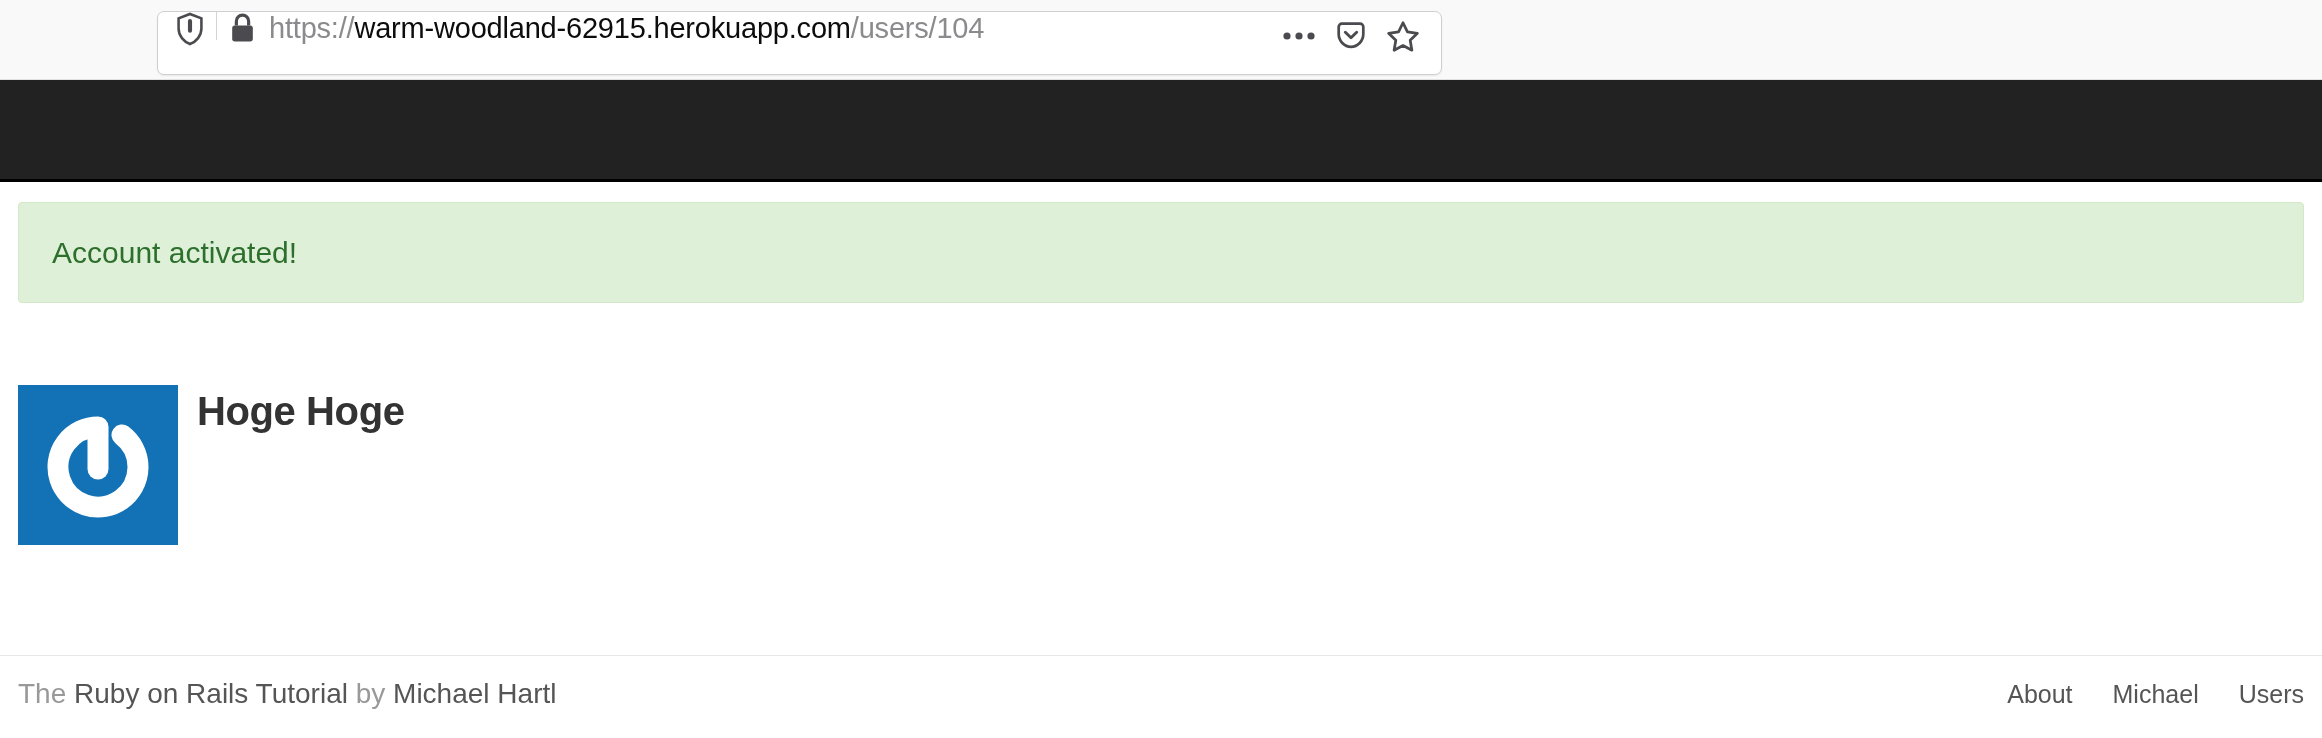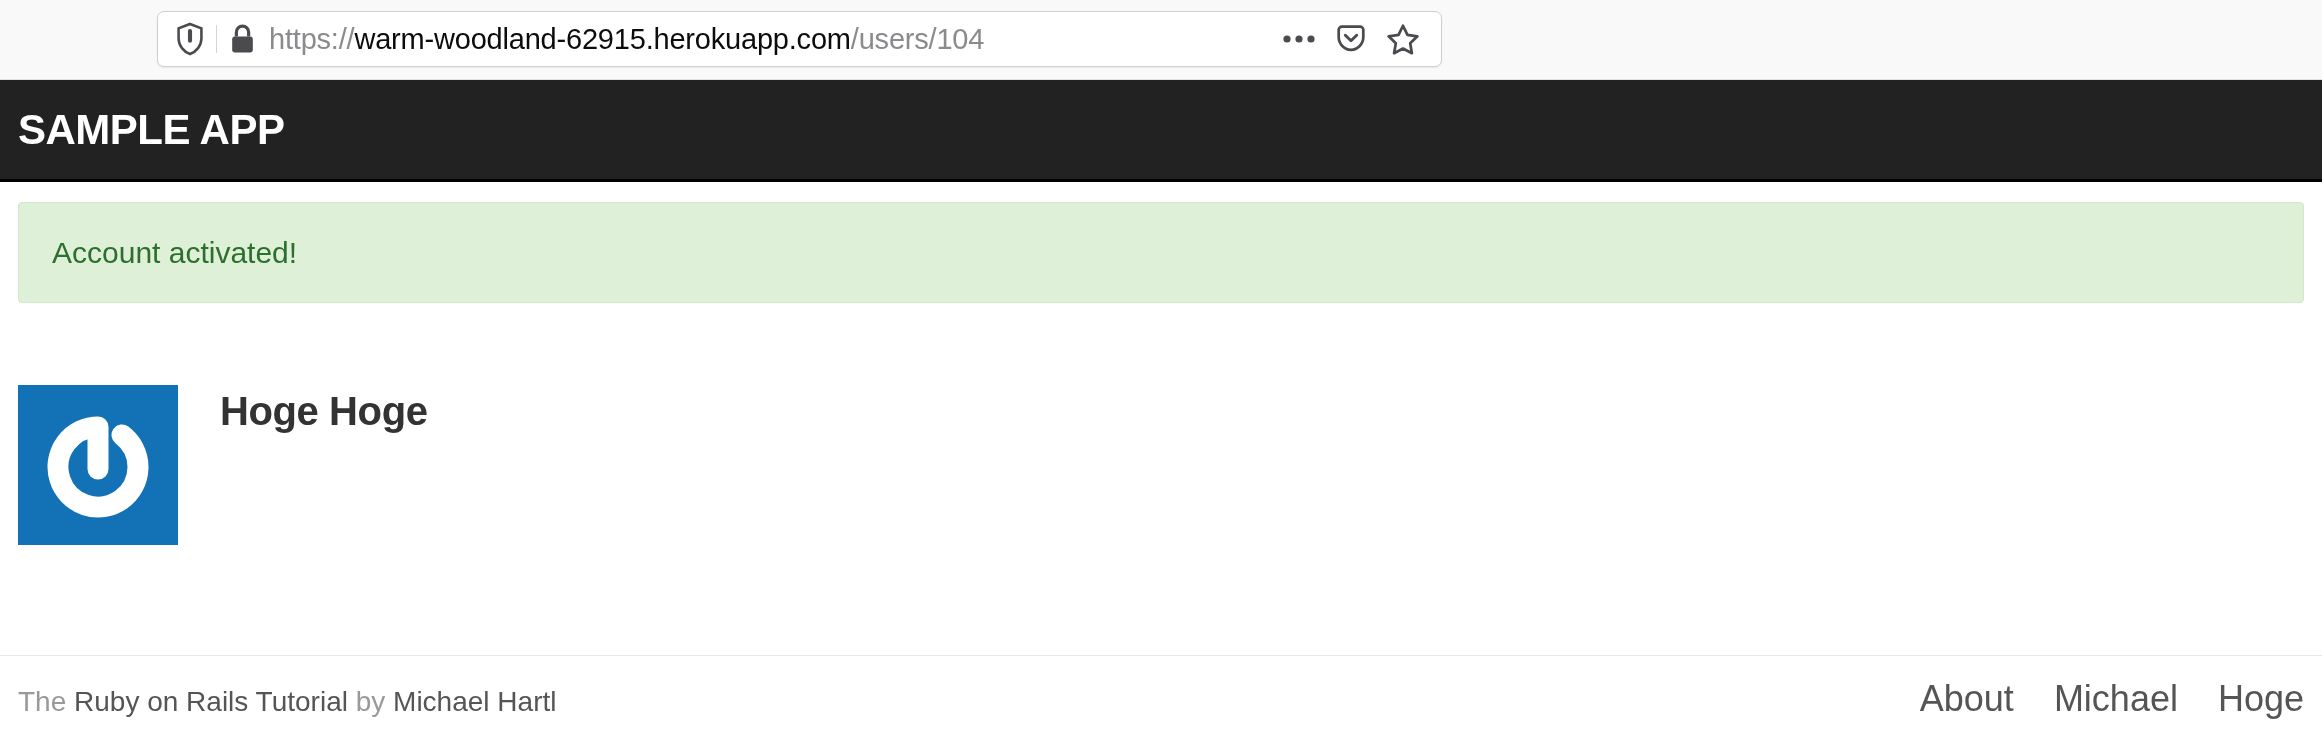--- a/index.html
+++ b/index.html
@@ -19,26 +19,26 @@
     height: 80px;
     background: #f9f9fa;
     border-bottom: 1px solid #e1e1e2;
   }
 
   .urlbar {
     position: absolute;
     left: 157px;
     top: 11px;
     width: 1285px;
-    height: 56px;
+    height: 64px;
     background: #ffffff;
     border: 1px solid #cfcfd3;
     border-radius: 7px;
     display: flex;
-    align-items: center;
+    align-items: flex-start;
     box-shadow: 0 1px 2px rgba(0,0,0,0.07);
   }
 
   .urlbar-shield {
     width: 52px;
     display: flex;
     align-items: center;
     justify-content: center;
     margin-left: 6px;
   }
@@ -161,21 +161,21 @@
     width: 160px;
     height: 160px;
     background: #1272b5;
     position: relative;
     flex: 0 0 auto;
     overflow: hidden;
   }
   .gravatar svg { display: block; }
 
   .user-name {
-    margin-left: 42px;
+    margin-left: 19px;
     margin-top: 4px;
     font-size: 40px;
     font-weight: bold;
     color: #333333;
     letter-spacing: -0.4px;
     line-height: 1.1;
   }
 
   
   footer {
@@ -202,21 +202,21 @@
     text-decoration: none;
   }
   .footer-links {
     margin-left: auto;
     list-style: none;
     display: flex;
     align-items: baseline;
   }
   .footer-links a {
     color: #555555;
-    font-size: 36px;
+    font-size: 25px;
     text-decoration: none;
     padding-left: 40px;
     display: inline-block;
   }
 </style>
 </head>
 <body>
 
 <div class="browser-chrome">
 
@@ -261,21 +261,20 @@
         <svg width="34" height="33" viewBox="0 0 26 25" fill="none">
           <path d="M13 2 L16.4 9 L24 10.1 L18.5 15.4 L19.8 23 L13 19.4 L6.2 23 L7.5 15.4 L2 10.1 L9.6 9 Z" stroke="#4a4a4f" stroke-width="2.1" stroke-linejoin="round" fill="none"></path>
         </svg>
       </span>
 
     </div>
   </div>
 </div>
 
 <div class="navbar">
-  <a class="brand" href="#">SAMPLE APP</a>
 
 </div>
 
 <div class="container">
 
   <div class="alert">
     <span>Account activated!</span>
   </div>
 
   <div class="user-block">
@@ -301,18 +300,18 @@
     <small class="footer-credit"><span>The </span><a href="#">Ruby on Rails Tutorial</a><span> by </span><a href="#">Michael Hartl</a></small>
 
     <ul class="footer-links">
       <li>
         <a href="#">About</a>
       </li>
       <li>
         <a href="#">Michael</a>
       </li>
       <li>
-        <a href="#">Hoge</a>
+        <a href="#">Users</a>
       </li>
     </ul>
 
   </div>
 </footer>
 
 </body></html>

